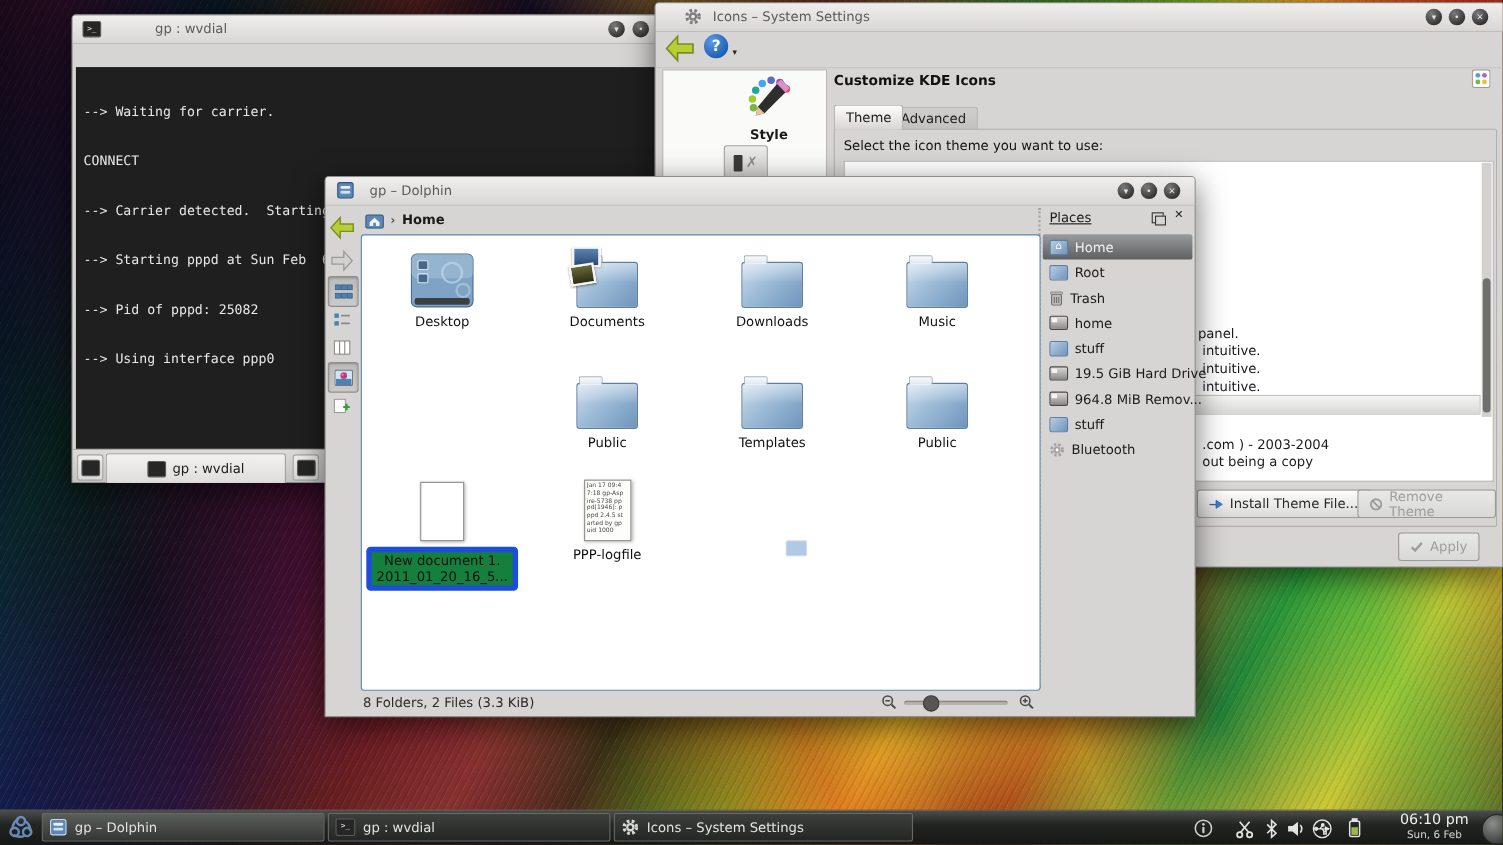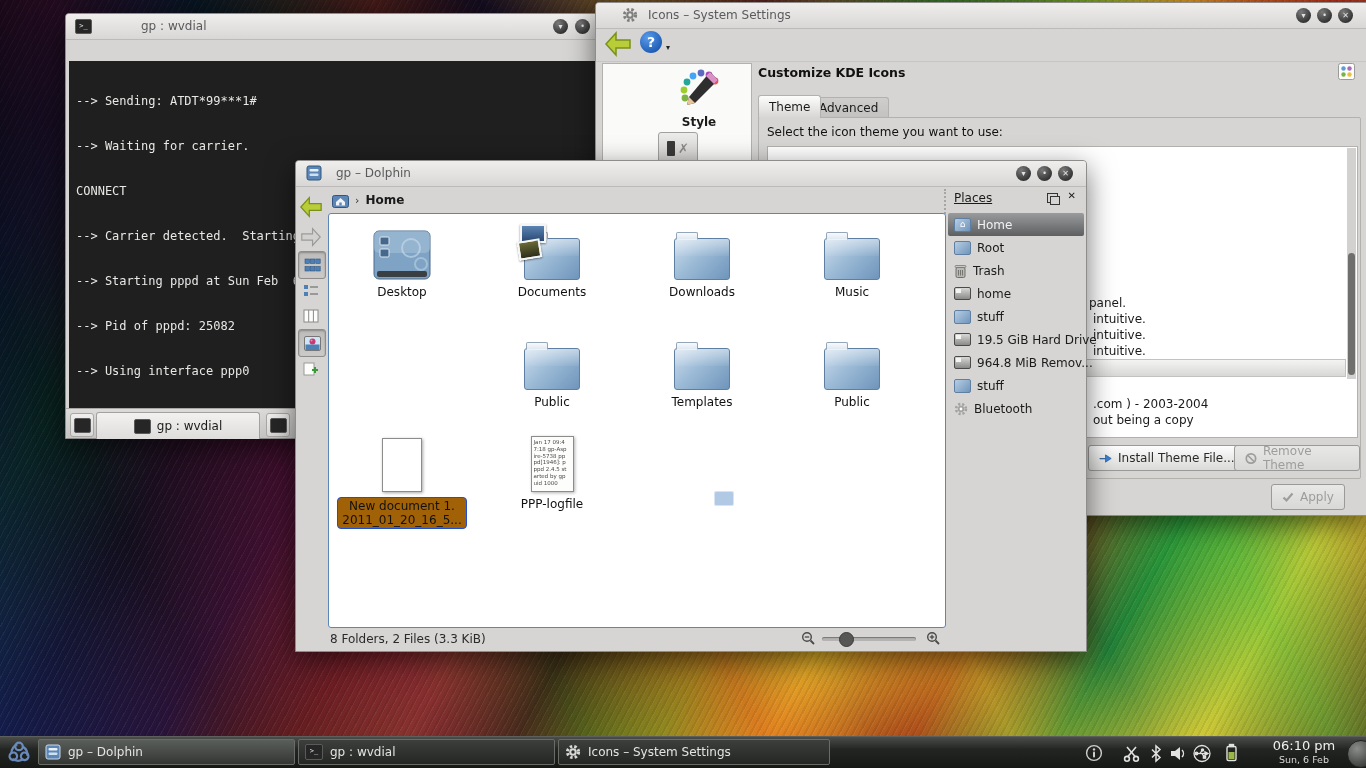--- a/index.html
+++ b/index.html
@@ -58,21 +58,21 @@
   .vtool{position:absolute;left:0;top:26px;bottom:25px;width:30px;}
   .vbtn{position:absolute;left:2px;width:26px;height:26px;display:flex;align-items:center;justify-content:center;}
   .vbtn.pressed{background:linear-gradient(#bdbcba,#cbcac8);border:1px solid #8e8d8b;border-radius:3px;
                 box-shadow:inset 0 1px 2px rgba(0,0,0,.28);}
   .crumbbar{position:absolute;left:30px;top:26px;height:26px;right:140px;display:flex;align-items:center;gap:6px;padding-left:6px;}
   .view{position:absolute;left:32px;top:52px;width:616px;height:413px;background:#fff;
         border:1px solid #5a87b8;border-radius:3px;overflow:hidden;}
   .fitem{position:absolute;width:140px;text-align:center;}
   .ficon{height:58px;display:flex;align-items:flex-end;justify-content:center;position:relative;}
   .flabel{margin-top:5px;font-size:12px;color:#111;line-height:14px;}
-  .sel-label{display:inline-block;background:#a16207;border:1px solid #1d4ed8;border-radius:4px;padding:1px 4px;}
+  .sel-label{display:inline-block;background:#15803d;border:5px solid #1d4ed8;border-radius:4px;padding:1px 4px;}
   .folder{position:relative;width:54px;height:40px;border:1px solid #5f7fa2;border-radius:3px;
           background:linear-gradient(135deg,#ccdcec 0%,#9bbad6 45%,#6f95bb 100%);}
   .folder::before{content:"";position:absolute;top:-7px;left:1px;width:20px;height:7px;
           background:linear-gradient(#f8fafc,#dde6ee);border:1px solid #93a5b8;border-bottom:none;border-radius:2px 2px 0 0;}
   .folder::after{content:"";position:absolute;left:0;top:0;right:0;height:42%;
           background:linear-gradient(rgba(255,255,255,.45),rgba(255,255,255,.05));border-radius:2px 2px 0 0;}
   .thumb{position:absolute;border:2px solid #f5f5f4;box-shadow:0 1px 2px rgba(0,0,0,.45);}
   .page{width:38px;height:52px;background:#fff;border:1px solid #8c8c8a;box-shadow:1px 1px 3px rgba(0,0,0,.35);}
   .textpage{width:38px;height:52px;background:#fdfdfc;border:1px solid #8c8c8a;box-shadow:1px 1px 3px rgba(0,0,0,.3);
             font-size:5.5px;line-height:6.8px;color:#4a4a4a;padding:2px 1px 0 2px;overflow:hidden;text-align:left;}
@@ -110,21 +110,20 @@
   <div id="wallpaper"></div>
 
   <div class="win" id="term-win">
     <div class="tbar">
       <span class="term-ico" style="position:absolute;left:9px;top:5px;">&gt;_</span>
       <span class="ttl" style="left:75px;">gp : wvdial</span>
       <span class="wbtn" style="left:487px;top:5px;">▾</span>
       <span class="wbtn" style="left:509px;top:5px;">•</span>
     </div>
     <div class="term">
-      <div>--&gt; Sending: ATDT*99***1#</div>
       <div>--&gt; Waiting for carrier.</div>
       <div>CONNECT</div>
       <div>--&gt; Carrier detected.  Starting PPP immediately.</div>
       <div>--&gt; Starting pppd at Sun Feb  6 18:08:22 2011</div>
       <div>--&gt; Pid of pppd: 25082</div>
       <div>--&gt; Using interface ppp0</div>
       
       
       
       

